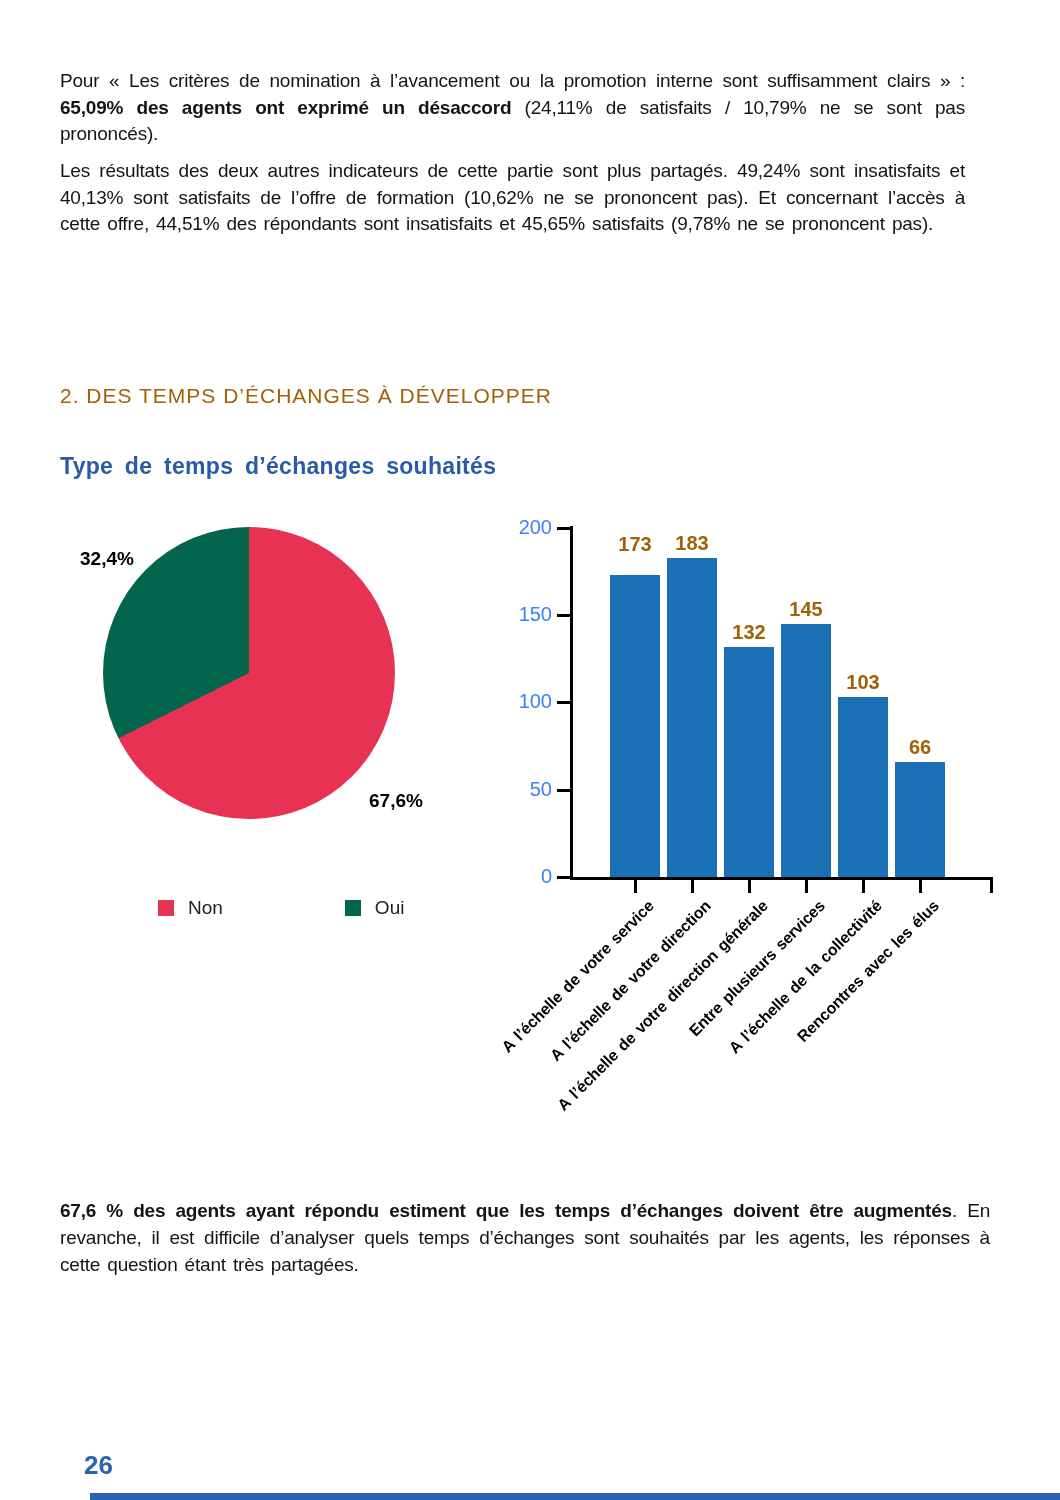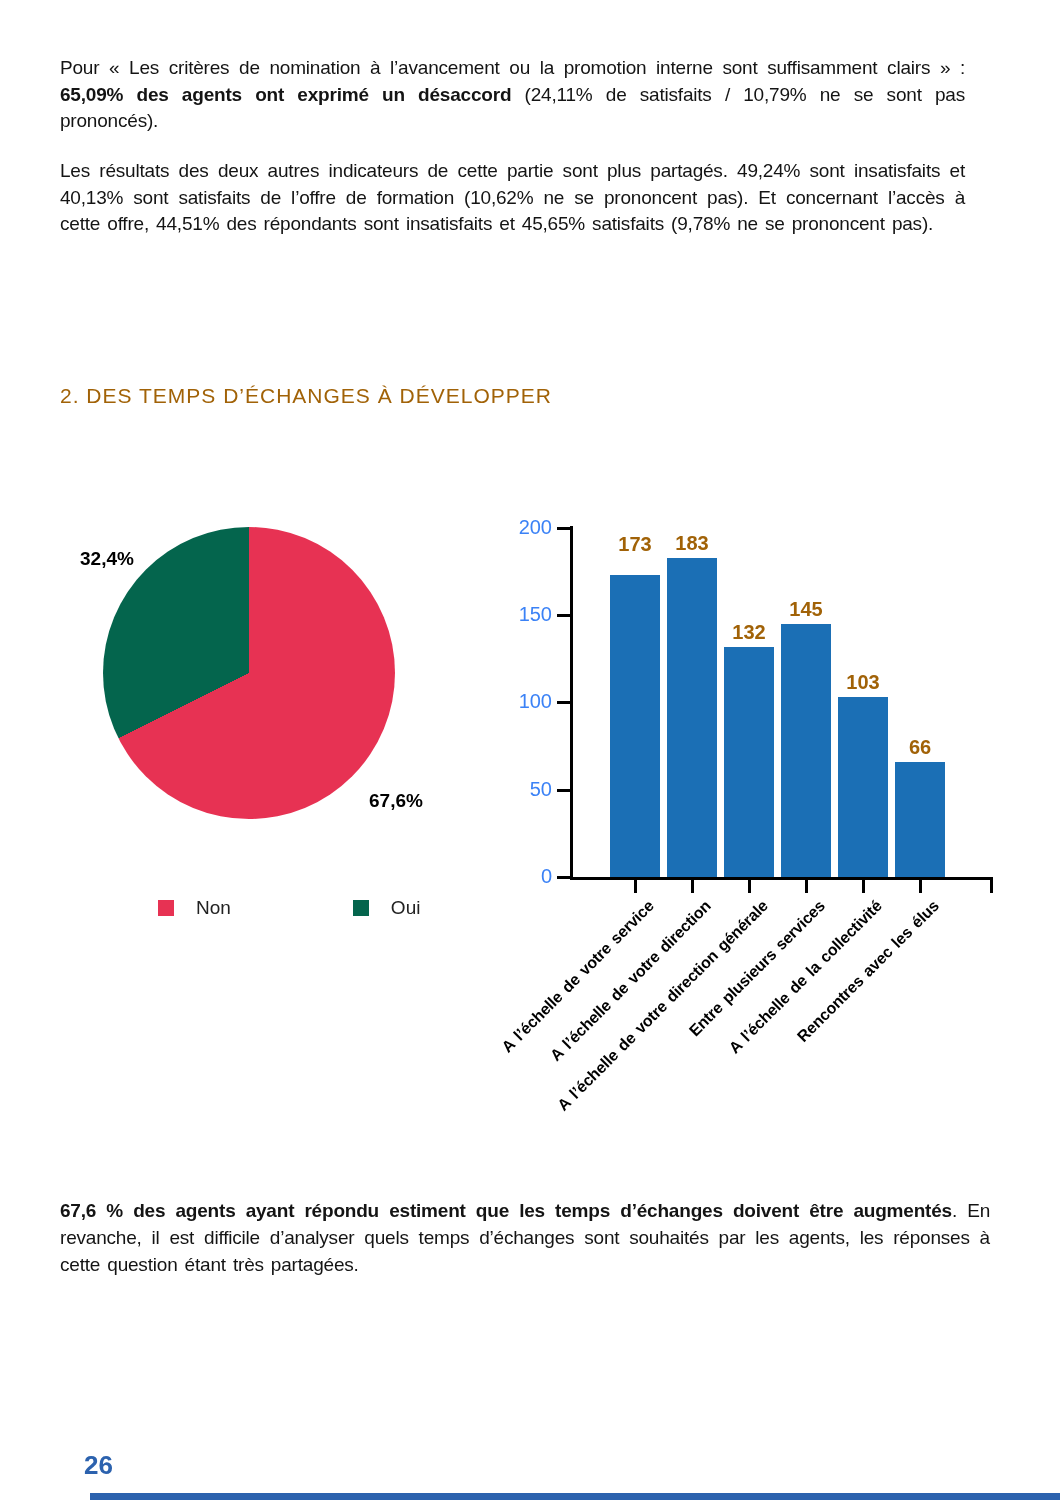--- a/index.html
+++ b/index.html
@@ -27,21 +27,21 @@
     color:#2a5ba8; font-size:23px; font-weight:700;
     letter-spacing:0.3px; word-spacing:5px;
     display:flex; gap:24px; white-space:nowrap;
   }
   
   .pie {
     width:292px; height:292px; border-radius:50%;
   }
   .pie-label { font-size:19px; font-weight:700; color:#000; }
   .legend { display:flex; gap:122px; }
-  .legend-item { display:flex; align-items:center; gap:22px; }
+  .legend-item { display:flex; align-items:center; gap:14px; }
   .legend-swatch { width:16px; height:16px; display:inline-block; }
   .legend-label { font-size:19px; color:#222; }
   
   .bar-chart { width:590px; height:690px; }
   .axis-line { position:absolute; background:#000; }
   .y-tick { position:absolute; background:#000; height:3px; width:13px; }
   .y-tick-label { position:absolute; font-size:20px; color:#3b82f6; text-align:right; width:55px; }
   .bar { position:absolute; }
   .bar-value-label { position:absolute; font-size:20px; font-weight:700; color:#a16207; text-align:center; }
   .x-tick { position:absolute; background:#000; width:3px; height:13px; }
@@ -50,29 +50,30 @@
     font-size:16px; font-weight:600; color:#000;
     transform:rotate(-45deg); transform-origin:100% 0%;
     white-space:nowrap; letter-spacing:-0.2px; word-spacing:2px;
   }
   .page-number { color:#2c62ae; font-size:26px; font-weight:700; }
   .footer-rule { background:#2c62ae; }
 </style>
 </head>
 <body>
 
-<div class="abs bodytext" style="left:60px; top:55px; width:905px;">
+<div class="abs bodytext" style="left:60px; top:68px; width:905px;">
   <span>Pour « Les critères de nomination à l’avancement ou la promotion interne sont suffisamment clairs » : </span><b>65,09% des agents ont exprimé un désaccord</b><span> (24,11% de satisfaits / 10,79% ne se sont pas prononcés).</span>
 </div>
 
 <div class="abs bodytext" style="left:60px; top:158px; width:905px;">Les résultats des deux autres indicateurs de cette partie sont plus partagés. 49,24% sont insatisfaits et 40,13% sont satisfaits de l’offre de formation (10,62% ne se prononcent pas). Et concernant l’accès à cette offre, 44,51% des répondants sont insatisfaits et 45,65% satisfaits (9,78% ne se prononcent pas).</div>
 
 <div class="abs section-heading" style="left:60px; top:384px;">2. DES TEMPS D’ÉCHANGES À DÉVELOPPER</div>
 
 <div class="abs subtitle" style="left:60px; top:453px;">
+  <span>Type de temps d’échanges souhaités</span>
 </div>
 
 <div class="abs pie" style="left: 103px; top: 527px; background: conic-gradient(rgb(231, 50, 83) 0deg, rgb(231, 50, 83) 67.6%, rgb(4, 101, 77) 67.6%, rgb(4, 101, 77) 100%);"></div>
 <div class="abs pie-label" style="left:80px; top:548px;">32,4%</div>
 <div class="abs pie-label" style="left:369px; top:790px;">67,6%</div>
 
 <div class="abs legend" style="left:158px; top:897px;">
   <div class="legend-item">
     <span class="legend-swatch" style="background: rgb(231, 50, 83);"></span>
     <span class="legend-label">Non</span>

